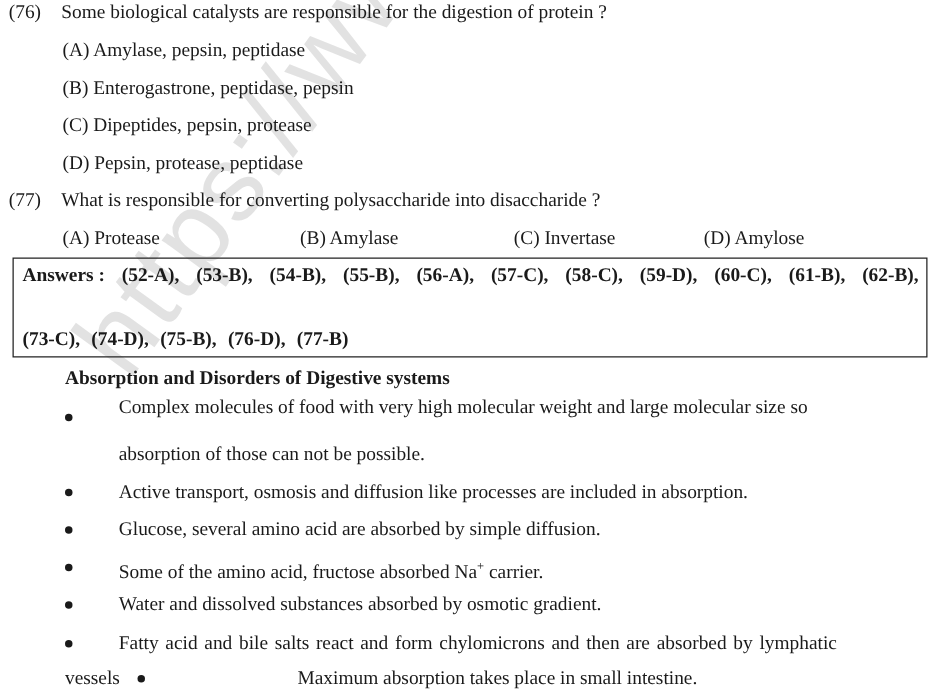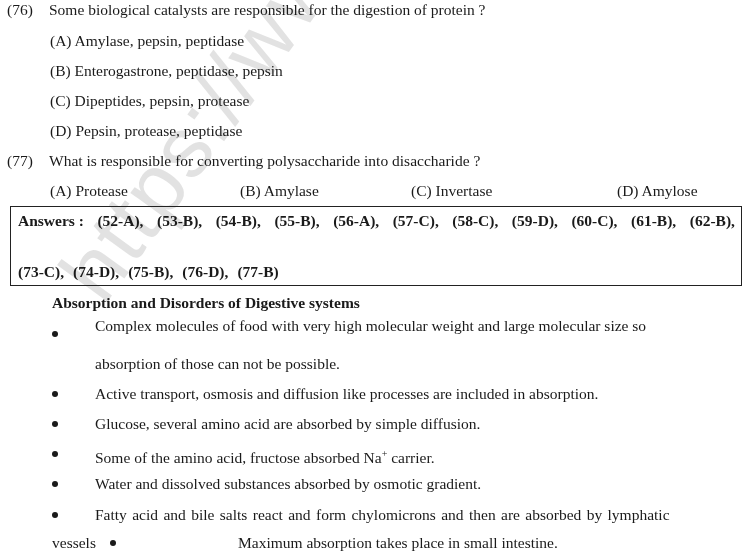--- a/index.html
+++ b/index.html
@@ -50,21 +50,21 @@
   <span class="line opt" style="top:91px;">(C) Dipeptides, pepsin, protease</span>
   <span class="line opt" style="top:121px;">(D) Pepsin, protease, peptidase</span>
 </div>
 
 <div>
   <span class="line qnum" style="top:151px;">(77)</span>
   <span class="line qtext" style="top:151px;">What is responsible for converting polysaccharide into disaccharide ?</span>
   <span class="line" style="top:181px; left:50px;">(A)  Protease</span>
   <span class="line" style="top:181px; left:240px;">(B) Amylase</span>
   <span class="line" style="top:181px; left:411px;">(C)  Invertase</span>
-  <span class="line" style="top:181px; left:617px;text-align:right;">(D) Amylose</span>
+  <span class="line" style="top:181px; left:563px;text-align:right;">(D) Amylose</span>
 </div>
 
 <div class="answers-box">
   <div class="ans-line" style="top:4px;">
     <span>Answers :</span>
     <span>(52-A),</span>
     <span>(53-B),</span>
     <span>(54-B),</span>
     <span>(55-B),</span>
     <span>(56-A),</span>

